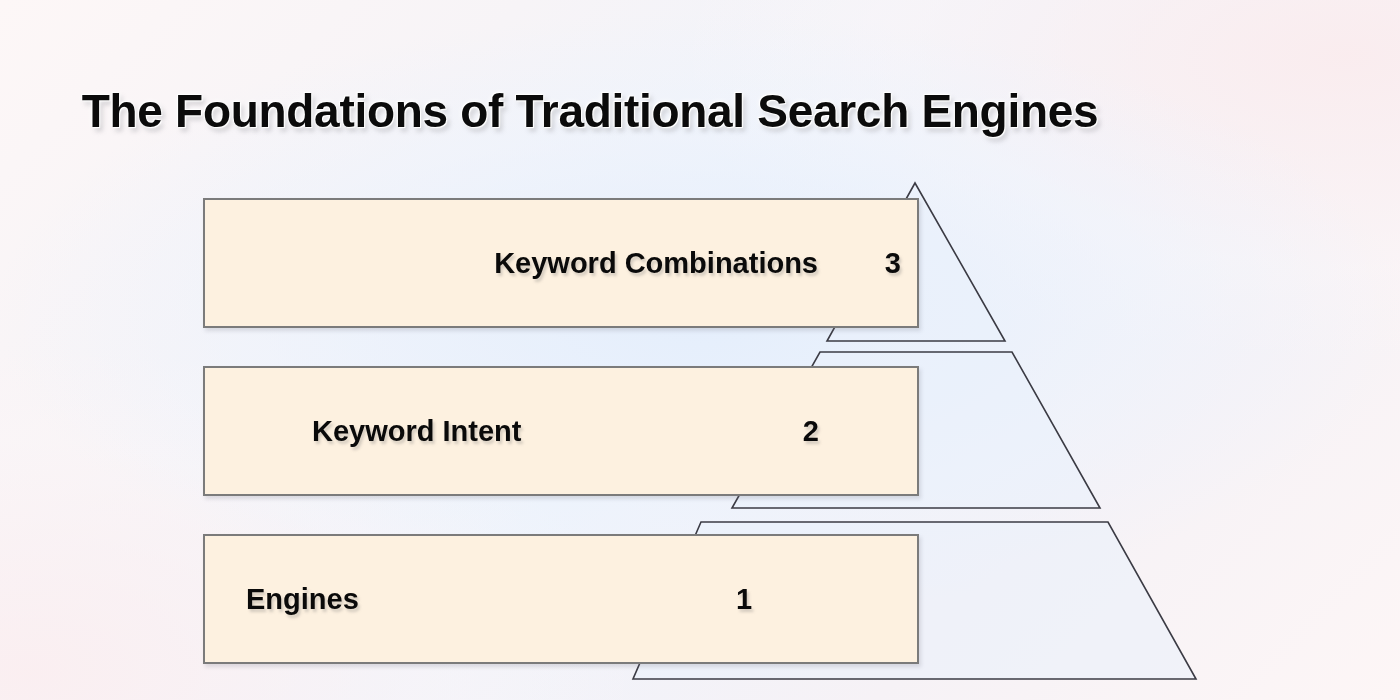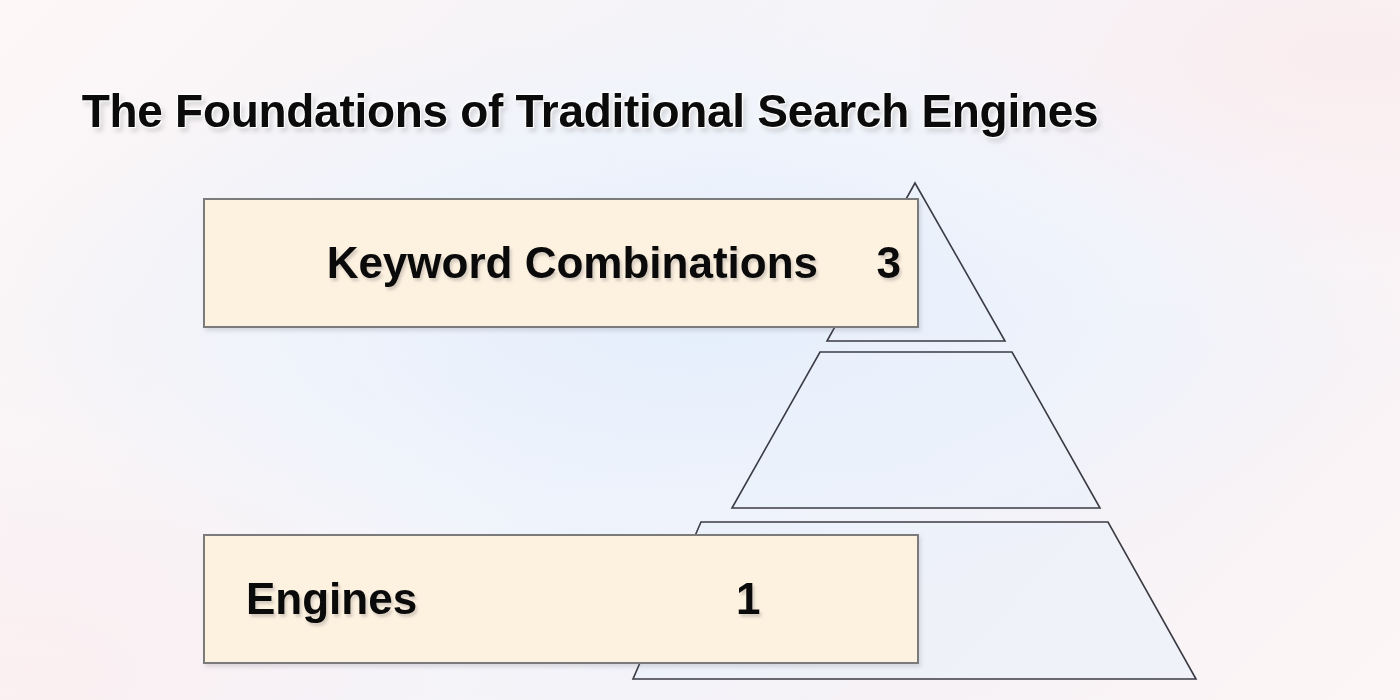--- a/index.html
+++ b/index.html
@@ -75,21 +75,21 @@
   .box-inner {
     position: relative;
     width: 100%;
     height: 100%;
   }
   .row-label,
   .row-number {
     position: absolute;
     top: 50%;
     transform: translateY(-50%);
-    font-size: 44px;
+    font-size: 29px;
     font-weight: 600;
     color: #0a0a0a;
     white-space: nowrap;
     text-shadow: 2px 3px 3px rgba(150,145,140,0.40);
   }
   .row-number { font-weight: 600; }
 
   
   #row-1 .row-label  { right: 99px; }
   #row-1 .row-number { right: 16px; }
@@ -118,20 +118,26 @@
     <polygon class="pyr-face" points="701,522 1108,522 1196,679 633,679"></polygon>
   </svg>
 
   <div class="label-box" id="row-1" style="left:203px; top:198px; width:716px; height:130px;">
     <div class="box-inner">
       <span class="row-label">Keyword Combinations</span>
       <span class="row-number">3</span>
     </div>
   </div>
 
+  <div class="label-box" id="row-2" style="left:203px; top:366px; width:716px; height:130px;">
+    <div class="box-inner">
+      <span class="row-label">Keyword Intent</span>
+      <span class="row-number">2</span>
+    </div>
+  </div>
 
   <div class="label-box" id="row-3" style="left:203px; top:534px; width:716px; height:130px;">
     <div class="box-inner">
       <span class="row-label">Engines</span>
       <span class="row-number">1</span>
     </div>
   </div>
 
 </div>
 

